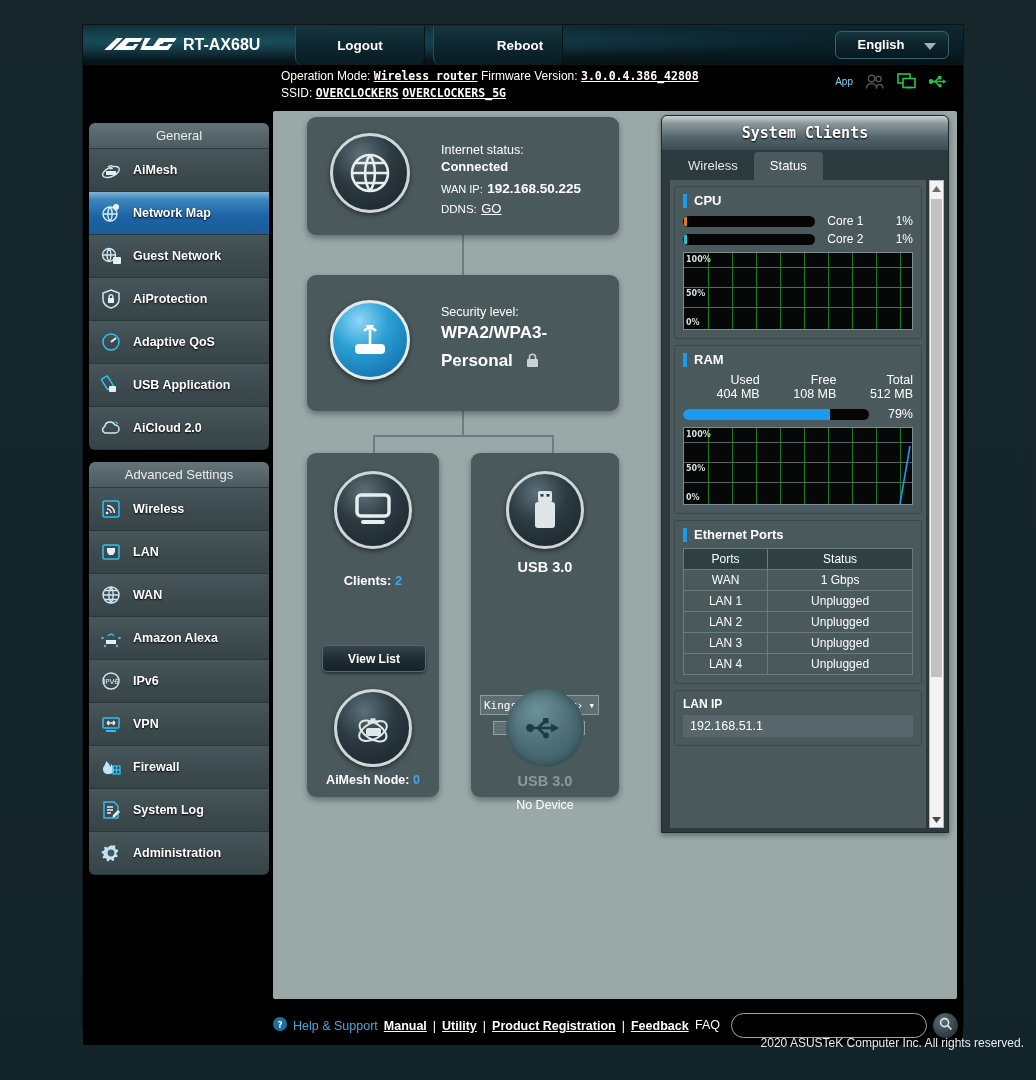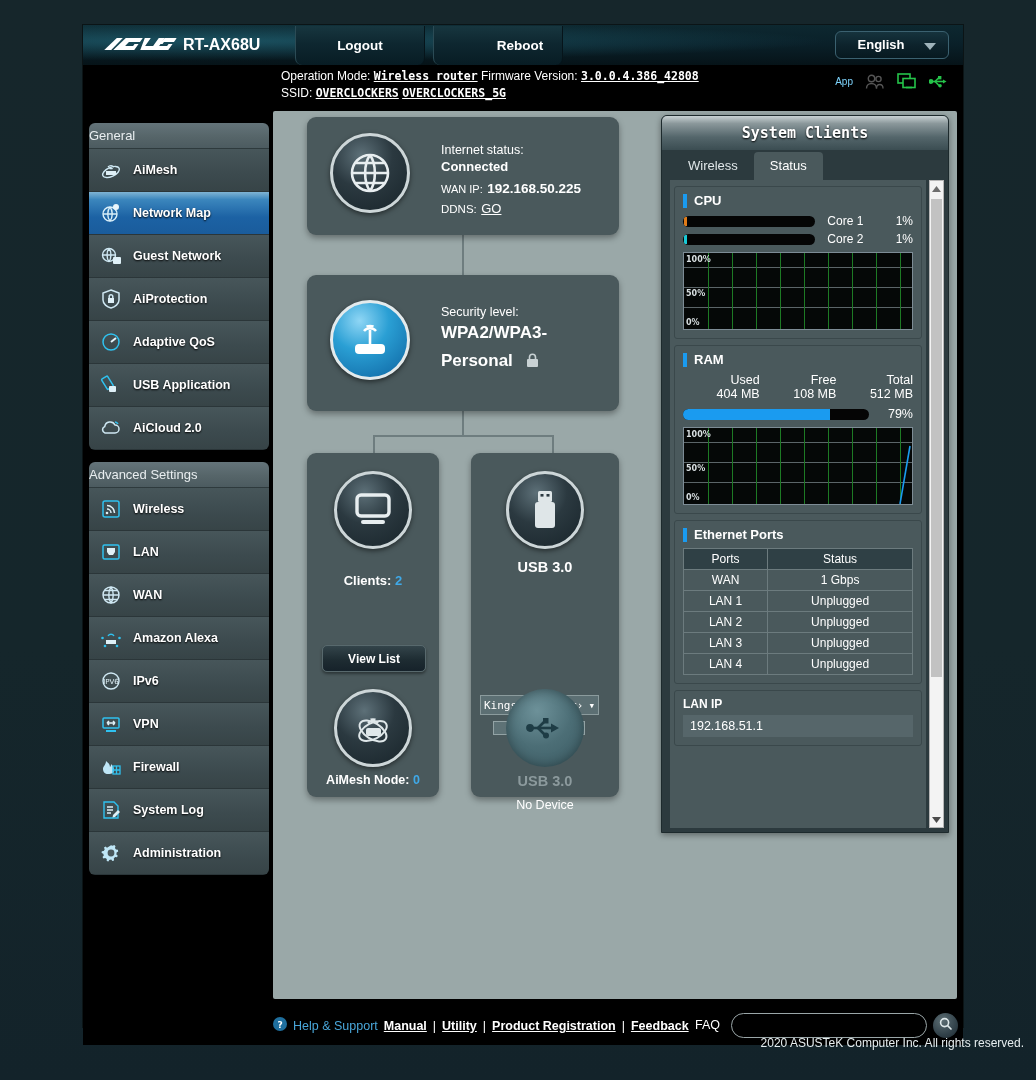--- a/index.html
+++ b/index.html
@@ -95,21 +95,21 @@
     background: linear-gradient(180deg,#4b5b5f 0%,#3d4b4f 55%,#364347 100%);
     border: 1px solid #5d6e72;
     display: flex; align-items: center; cursor: pointer;
     box-shadow: 0 1px 3px rgba(0,0,0,.6);
   }
   .qis .qis-ico { width: 44px; display: flex; justify-content: center; }
   .qis .qis-lbl { color: #fff; font-size: 13px; font-weight: bold; text-shadow: 0 1px 2px #000; }
 
   .menu-group { margin-top: 12px; border-radius: 6px; overflow: hidden; box-shadow: 0 1px 4px rgba(0,0,0,.5); }
   .menu-head {
-    height: 26px; line-height: 26px; text-align: left;
+    height: 26px; line-height: 26px; text-align: center;
     color: #e9eef0; font-size: 13px;
     background: linear-gradient(180deg,#64747a 0%,#566569 55%,#4c5b60 100%);
     border-bottom: 1px solid #2e3a3d;
   }
   .menu-item {
     height: 43px; display: flex; align-items: center;
     background: linear-gradient(180deg,#47565a 0%,#3c4a4e 60%,#374447 100%);
     border-bottom: 1px solid #2b3639;
     cursor: pointer;
   }

